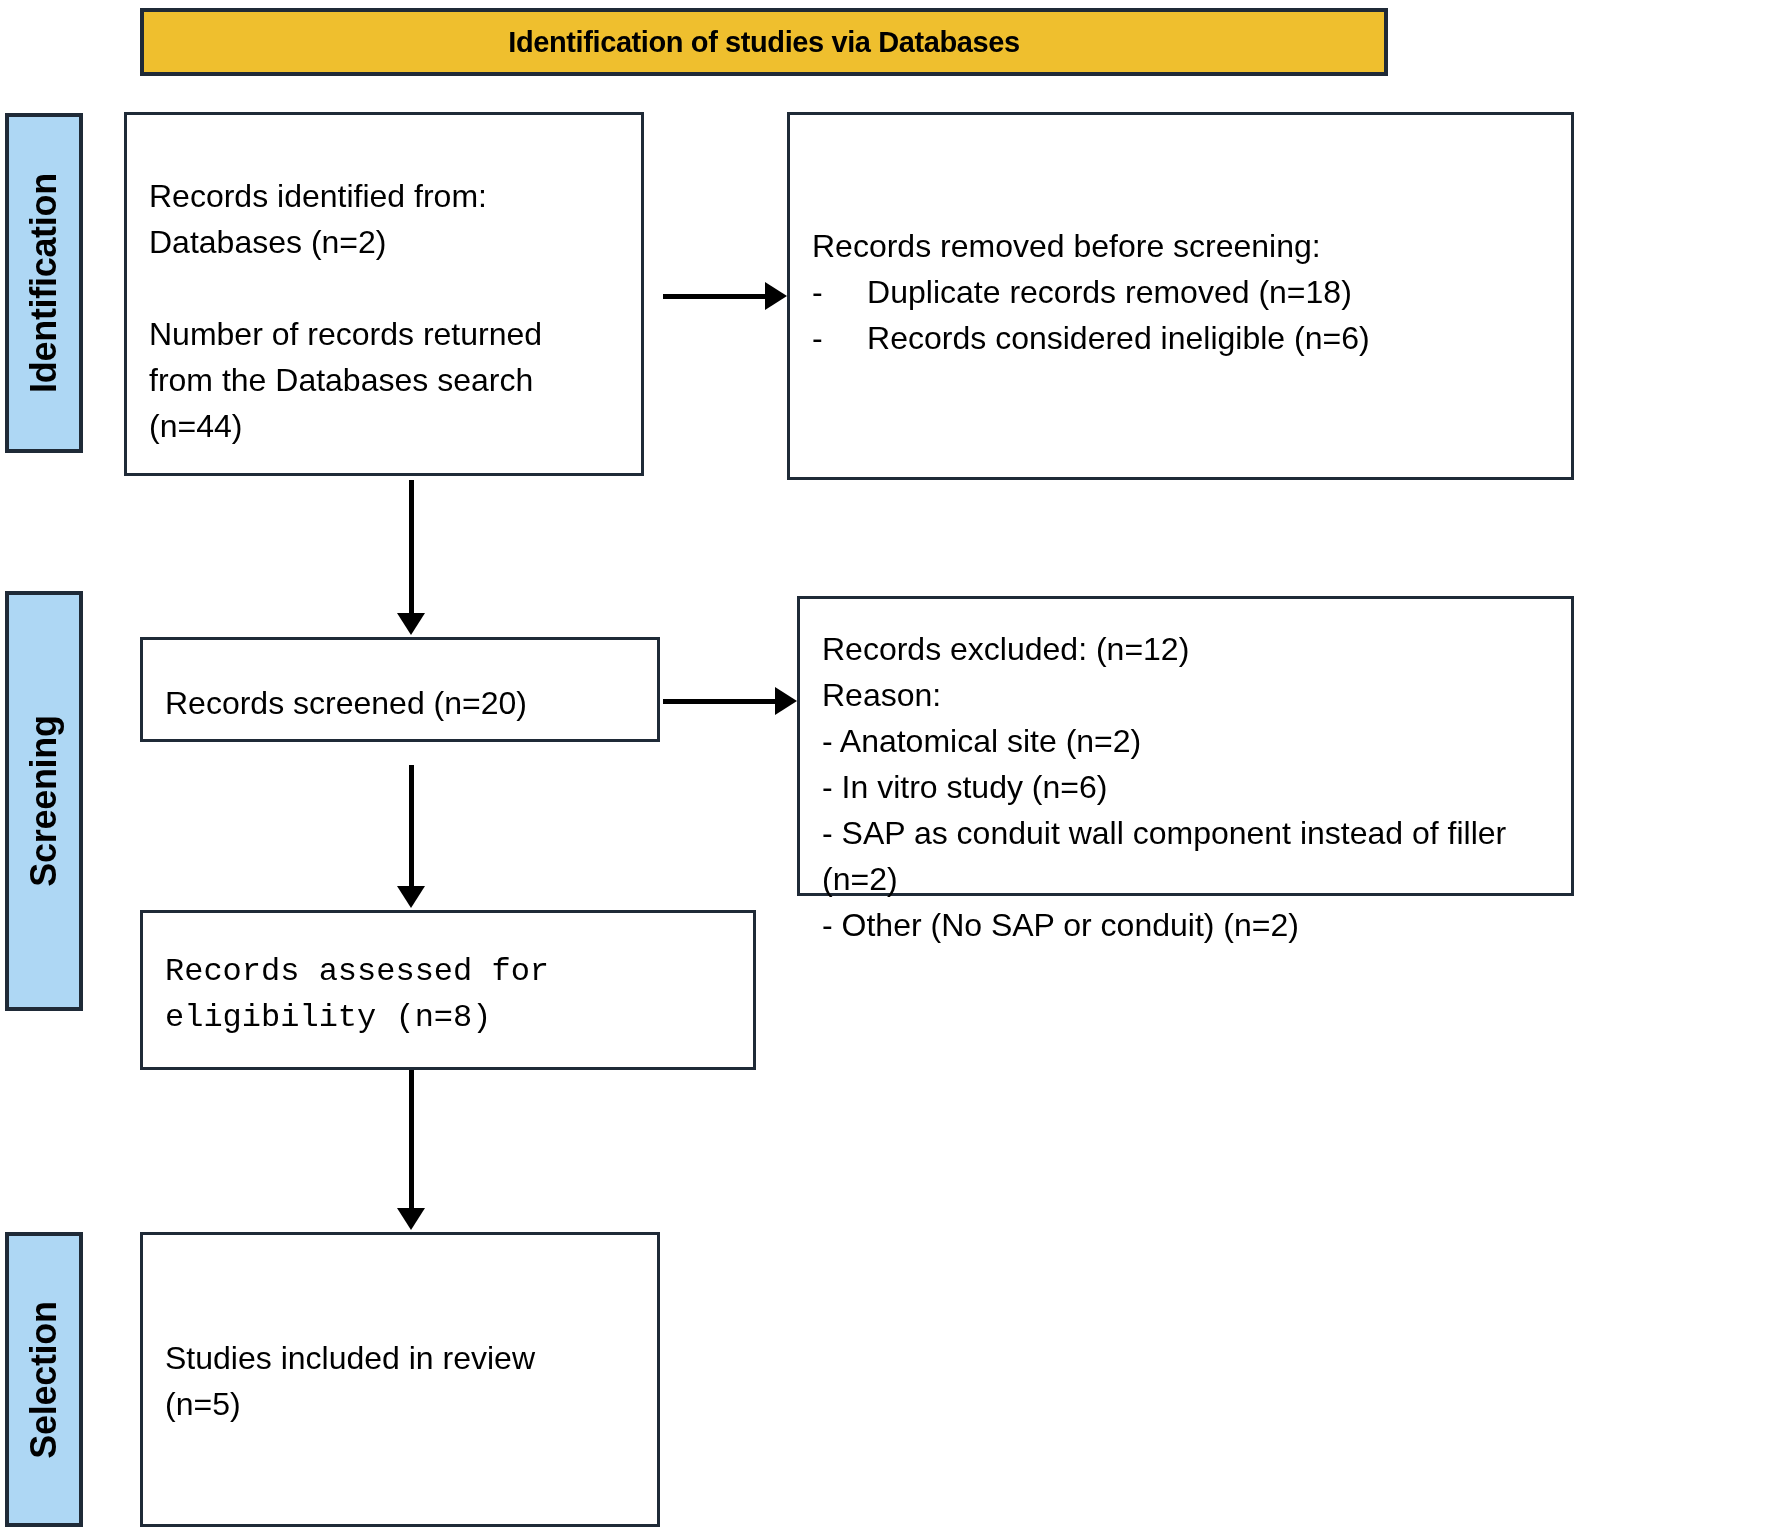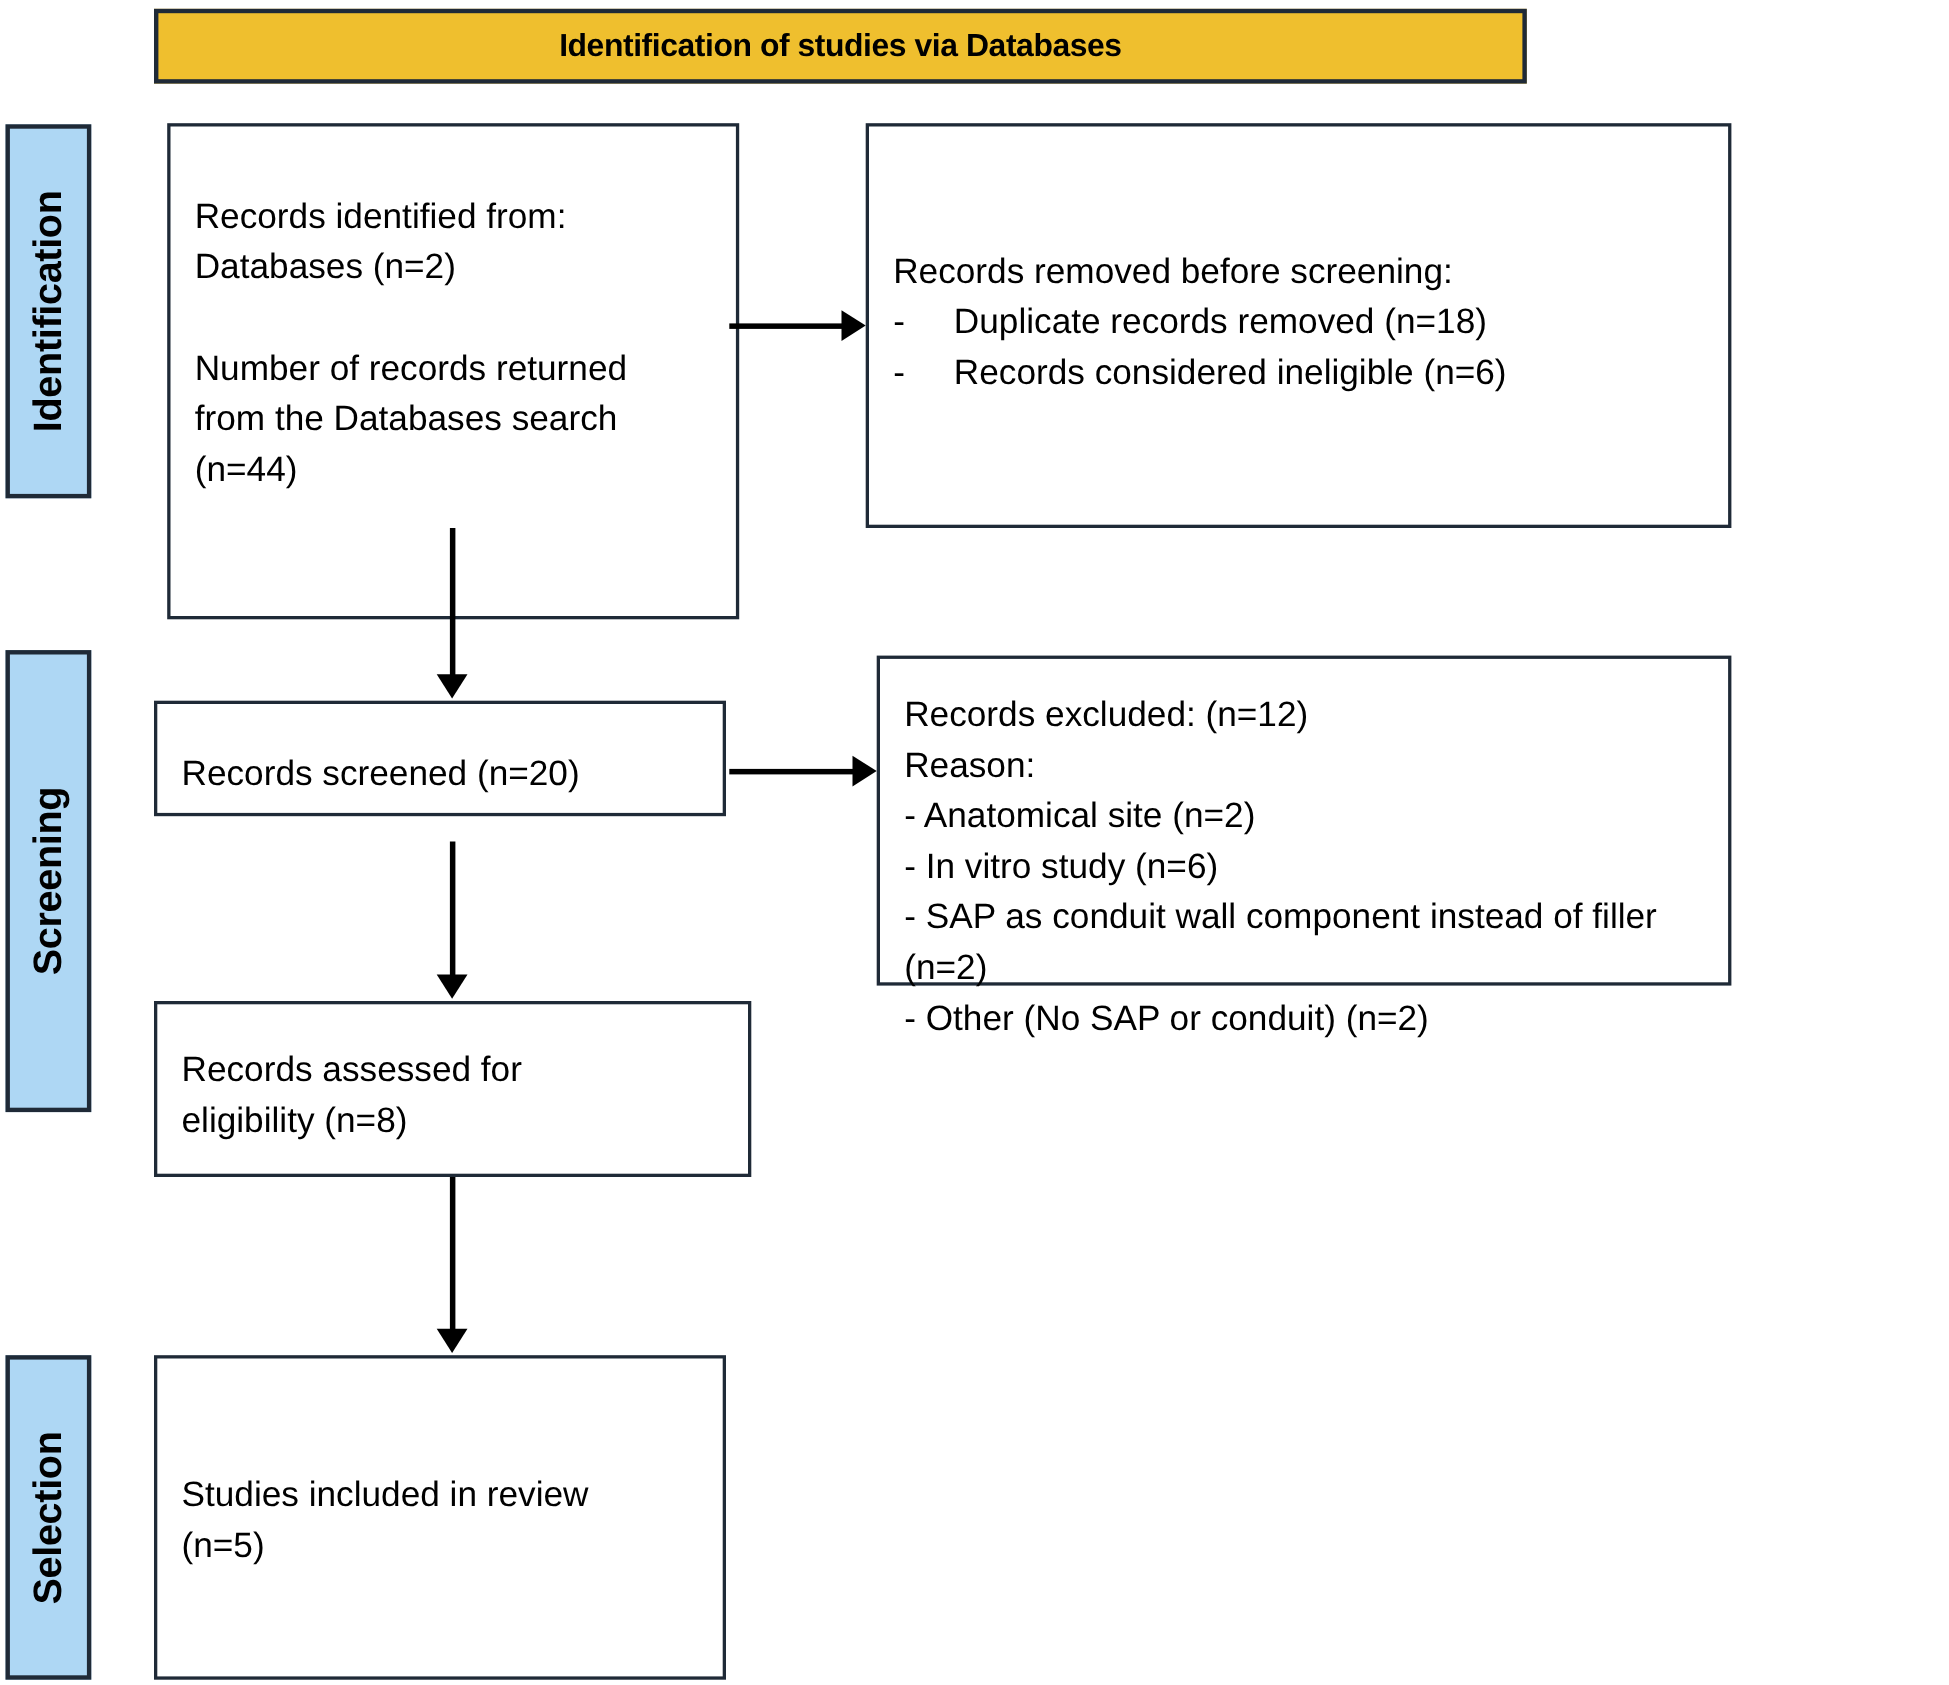--- a/index.html
+++ b/index.html
@@ -75,33 +75,33 @@
     font-size: 32px;
     line-height: 46px;
     color: #000000;
     white-space: pre-wrap;
     position: absolute;
     left: 22px;
     right: 14px;
   }
 
   
-  #box-identified        { left: 152px; top: 112px;  width: 520px; height: 451px; }
+  #box-identified        { left: 124px; top: 112px;  width: 520px; height: 364px; }
   #box-identified .box-text { top: 58px; }
 
   #box-removed           { left: 787px; top: 112px;  width: 787px; height: 368px; text-decoration: underline; }
   #box-removed .box-text { top: 108px; }
 
   #box-screened          { left: 140px; top: 637px;  width: 520px; height: 105px; }
   #box-screened .box-text { top: 40px; }
 
   #box-excluded          { left: 797px; top: 596px;  width: 777px; height: 300px; padding-left: 48px; }
   #box-excluded .box-text { top: 27px; }
 
-  #box-eligibility       { left: 140px; top: 910px;  width: 543px; height: 160px; }
+  #box-eligibility       { left: 140px; top: 910px;  width: 616px; height: 160px; font-family: Liberation Mono, monospace; }
   #box-eligibility .box-text { top: 36px; }
 
   #box-included          { left: 140px; top: 1232px; width: 520px; height: 295px; }
   #box-included .box-text { top: 100px; }
 
   
   .conn {
     position: absolute;
   }
   .conn .shaft-v {

